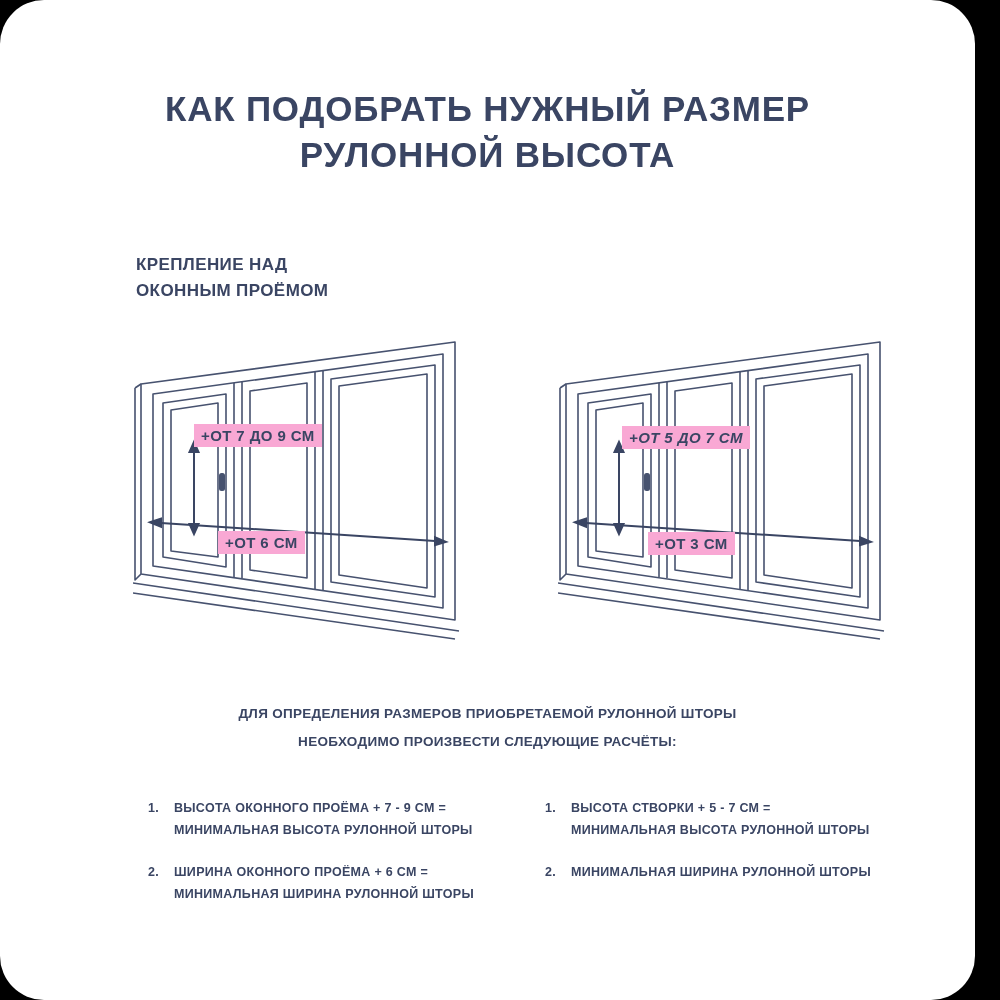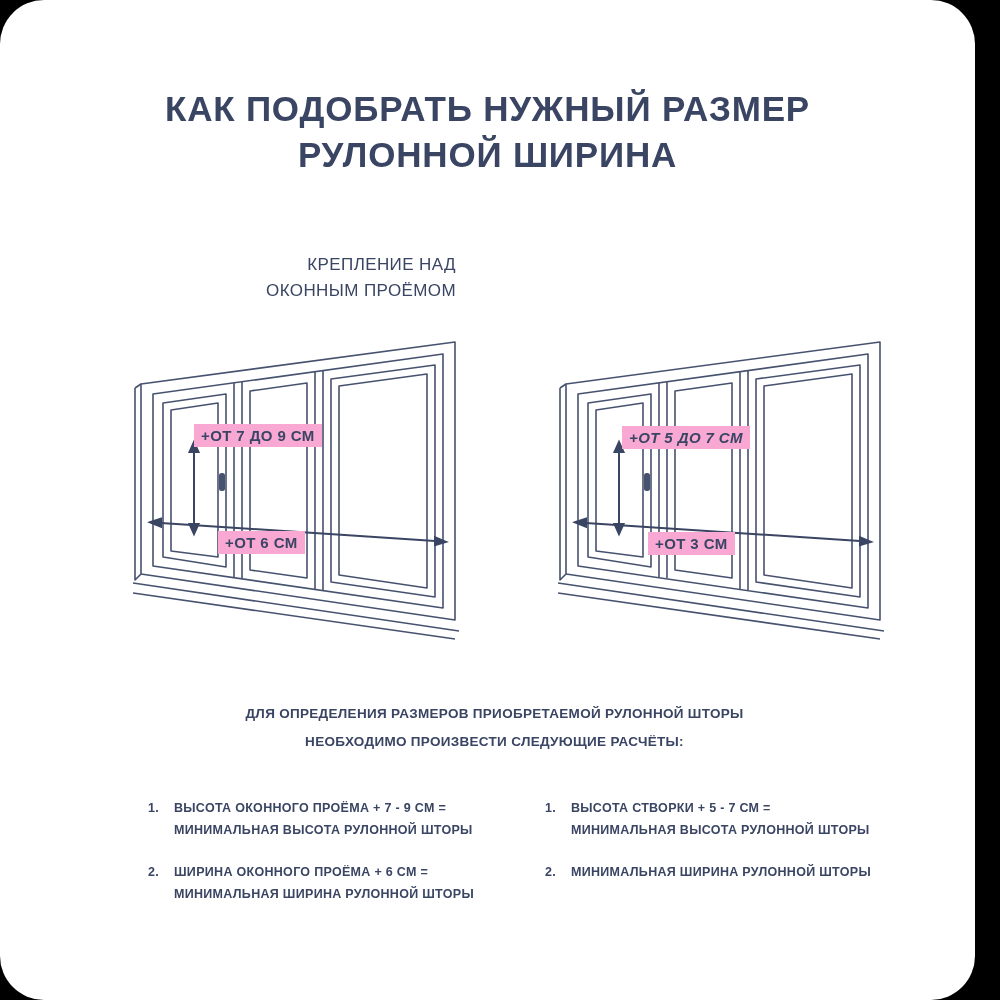--- a/index.html
+++ b/index.html
@@ -7,57 +7,57 @@
     position:relative; width:975px; height:1000px;
     background:#fff; border-radius:44px; overflow:hidden;
     font-family:"Liberation Sans", sans-serif; color:#3a4563;
   }
   .title {
     position:absolute; top:86px; left:0; width:100%;
     text-align:center; font-weight:bold; font-size:35px;
     line-height:1.32; letter-spacing:.8px;
   }
   .subtitle {
-    position:absolute; width:320px; text-align:right;
-    font-weight:normal; font-size:17px; line-height:1.55; letter-spacing:.4px;
+    position:absolute; width:320px; text-align:left;
+    font-weight:bold; font-size:17px; line-height:1.55; letter-spacing:.4px;
   }
   .subtitle-left  { left:136px; top:252px; }
   .subtitle-right { left:552px; top:252px; }
   .win { position:absolute; width:330px; height:310px; }
   .win-left  { left:133px; top:336px; }
   .win-right { left:558px; top:336px; }
   .measure {
     position:absolute; background:#f9a8d4; font-weight:bold;
     font-size:15px; letter-spacing:.4px; padding:3px 7px; white-space:nowrap;
   }
   .m-left-h  { left:194px; top:424px; }
   .m-left-w  { left:218px; top:531px; }
   .m-right-h { left:622px; top:426px;font-style:italic; }
   .m-right-w { left:648px; top:532px; }
   .note {
     position:absolute; top:700px; left:0; width:100%; text-align:center;
-    font-weight:bold; font-size:13.5px; line-height:2.05; letter-spacing:.3px;padding-left:7px;
+    font-weight:bold; font-size:13.5px; line-height:2.05; letter-spacing:.3px;
   }
   .calc { position:absolute; top:797px; width:355px; }
   .calc-left  { left:148px; }
   .calc-right { left:545px; }
   .calc-item {
     display:flex; margin-bottom:19px; font-weight:bold;
     font-size:12.5px; line-height:1.78; letter-spacing:.3px;
   }
   .calc-num { width:26px; flex:none; }
 </style>
 </head>
 <body>
 
 <div class="canvas">
 
   <div class="title">
     <div>КАК ПОДОБРАТЬ НУЖНЫЙ РАЗМЕР</div>
-    <div>РУЛОННОЙ ШИРИНА</div>
+    <div>РУЛОННОЙ ВЫСОТА</div>
   </div>
 
   <div class="subtitle subtitle-left">
     <div>КРЕПЛЕНИЕ НАД</div>
     <div>ОКОННЫМ ПРОЁМОМ</div>
   </div>
 
 
   <svg class="win win-left" viewBox="0 0 330 310">
     <g stroke="#47526f" stroke-width="1.6" fill="none" stroke-linejoin="round">

